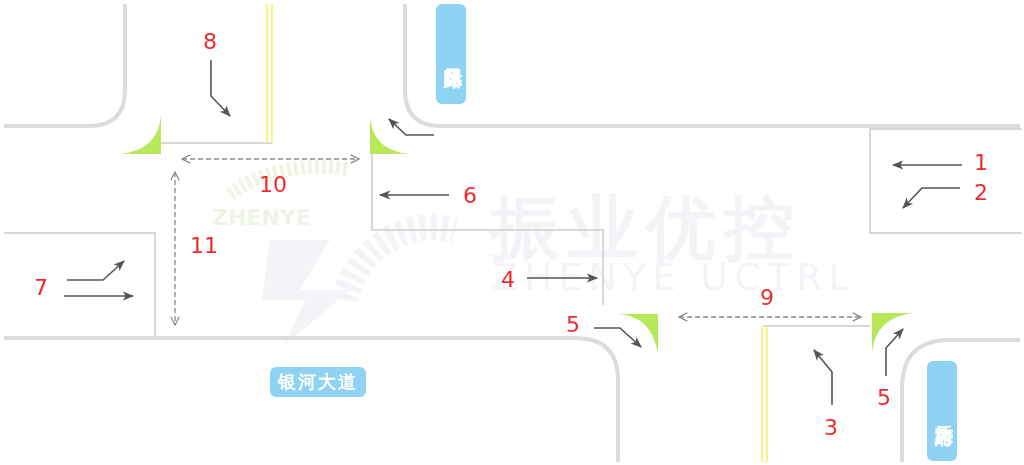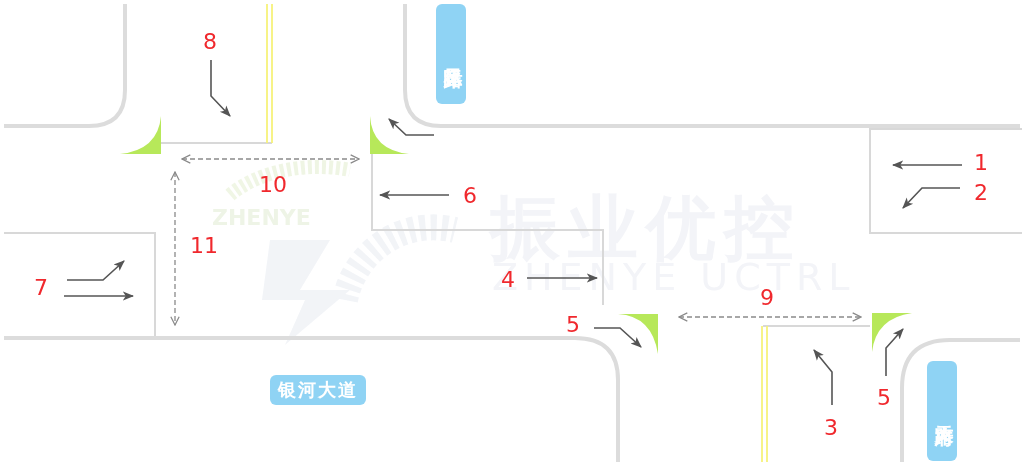--- a/index.html
+++ b/index.html
@@ -98,14 +98,14 @@
     <text class="num" x="34" y="295">7</text>
     <text class="num" x="203" y="49">8</text>
     <text class="num" x="760" y="305">9</text>
     <text class="num" x="259" y="192">10</text>
     <text class="num" x="190" y="253">11</text>
   </g>
 </svg>
 
 <div class="road-label vert" style="left:436px; top:4px; height:92px;">星际路</div>
 <div class="road-label vert" style="left:927px; top:361px; height:92px;">天府路</div>
-<div class="road-label horiz" style="left:270px; top:375px;">银河大道</div>
+<div class="road-label horiz" style="left:270px; top:367px;">银河大道</div>
 </div>
 
 </body></html>

